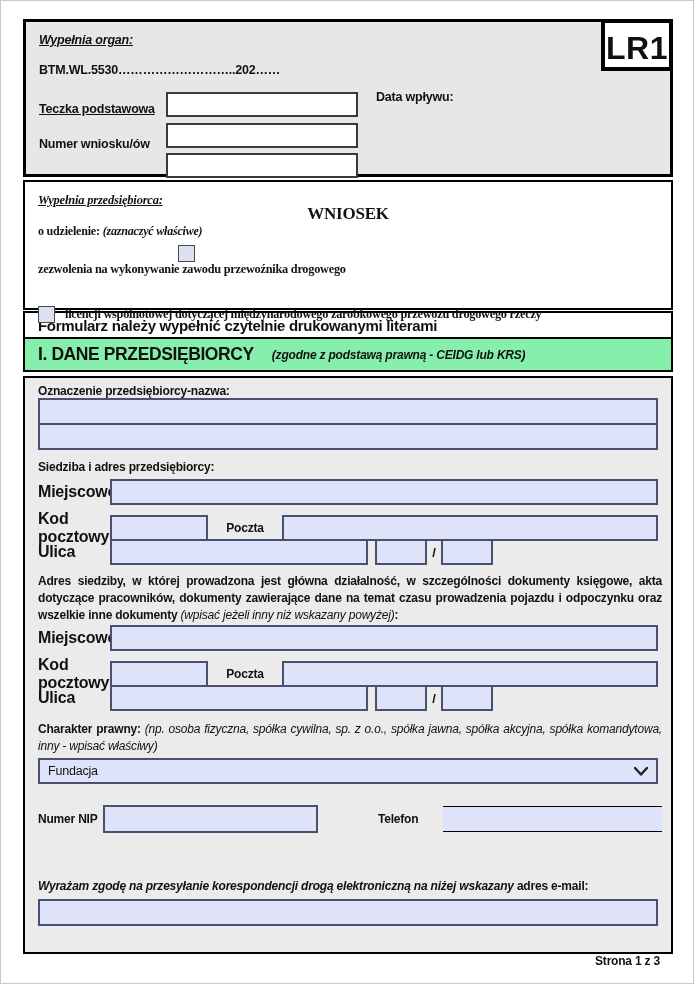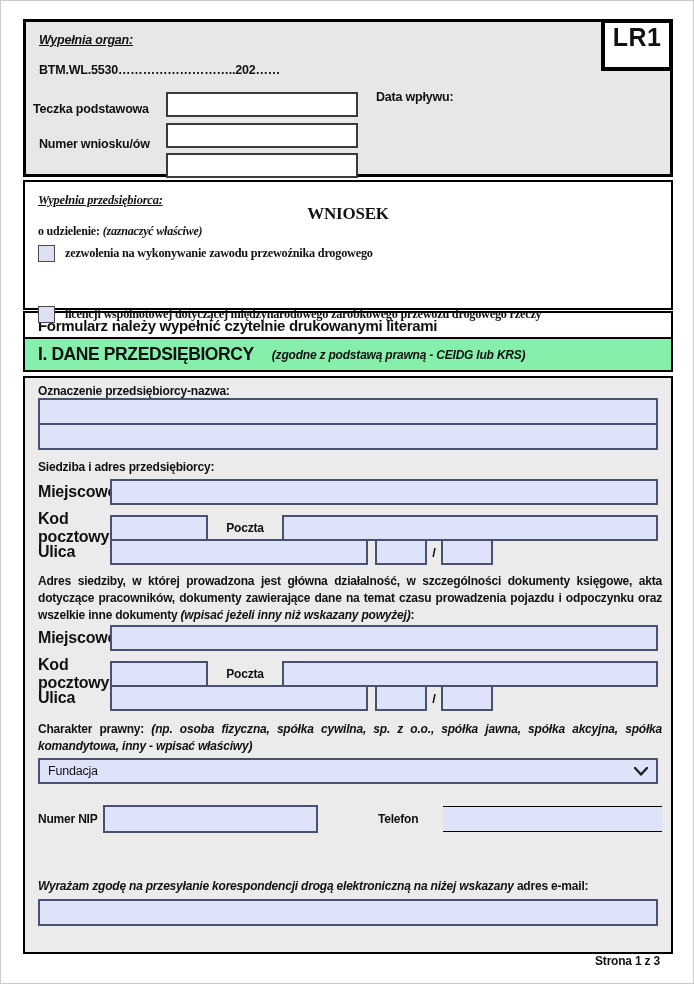--- a/index.html
+++ b/index.html
@@ -21,22 +21,22 @@
   }
   .organ-title {
     position: absolute; left: 13px; top: 11px;
     font-size: 12.5px; font-weight: bold; font-style: italic;
     text-decoration: underline; letter-spacing: -0.2px;
   }
   .lr1-box {
     position: absolute; top: -3px; right: -3px;
     width: 72px; height: 52px;
     background: #fff; border: 4px solid #000;
-    display: flex; align-items: flex-start; justify-content: center;
-    font-size: 25px; font-weight: bold; letter-spacing: 0.5px;
+    display: flex; align-items: flex-end; justify-content: center;
+    font-size: 32px; font-weight: bold; letter-spacing: 0.5px;
   }
   .ref-line { position: absolute; left: 13px; top: 41px; font-size: 12.5px; font-weight: 600; letter-spacing: -0.2px; }
   .hlabel { position: absolute; font-size: 12.5px; font-weight: 600; letter-spacing: -0.2px; }
   .input-white {
     position: absolute; left: 140px; width: 192px; height: 25px;
     background: #fff; border: 2px solid #3a3a3a;
     font-size: 12px; padding: 0 4px;
   }
 
   
@@ -103,21 +103,21 @@
   .mid-label { width: 74px; flex: none; text-align: center; font-size: 12px; font-weight: 600; letter-spacing: -0.2px; }
   .finput.ulica { flex: none; width: 258px; }
   .finput.nr { flex: none; width: 52px; margin-left: 7px; }
   .slash { width: 14px; flex: none; text-align: center; font-size: 13px; font-weight: 600; }
 
   .para {
     position: absolute; left: 13px; width: 624px;
     font-size: 12px; font-weight: 600; letter-spacing: -0.2px;
     line-height: 1.42; text-align: justify;
   }
-  .para .note-italic { font-style: italic; font-weight: 700; }
+  .para .note-italic { font-style: italic; font-weight: 400; }
 
   .dropdown {
     position: absolute; left: 13px; top: 380px; width: 620px; height: 26px;
     background: #dee3f9; border: 2px solid #4a5070;
     display: flex; align-items: center; padding: 10px 8px;
     font-size: 12.5px; letter-spacing: -0.2px; cursor: pointer;
   }
   .dropdown .dd-value { flex: 1; }
   .dropdown svg { flex: none; }
 
@@ -152,37 +152,37 @@
 
 <div class="form">
 
   <div class="organ-box">
     <div class="organ-title">Wypełnia organ:</div>
     <div class="lr1-box">
       <span>LR1</span>
     </div>
     <div class="ref-line">BTM.WL.5530………………………..202……</div>
 
-    <div class="hlabel" style="left:7px; top:80px;">Teczka podstawowa</div>
+    <div class="hlabel" style="left:13px; top:80px;text-decoration:underline;">Teczka podstawowa</div>
     <input class="input-white" style="top: 70px;" value="">
     <div class="hlabel" style="left:350px; top:68px;">Data wpływu:</div>
 
     <input class="input-white" style="top: 101px;" value="">
     <div class="hlabel" style="left:13px; top:115px;">Numer wniosku/ów</div>
     <input class="input-white" style="top: 131px;" value="">
   </div>
 
   <div class="przed-box">
     <div class="przed-title">Wypełnia przedsiębiorca:</div>
     <div class="wniosek-heading">WNIOSEK</div>
     <div class="udziel-line">
       <span class="udziel-bold">o udzielenie:</span>
       <span class="udziel-note">(zaznaczyć właściwe)</span>
     </div>
-    <div class="cb-row" style="top:63px;">
+    <div class="cb-row" style="top:63px;flex-direction:column;">
       <div class="checkbox"></div>
       <div class="cb-label">zezwolenia na wykonywanie zawodu przewoźnika drogowego</div>
     </div>
     <div class="cb-row" style="top:92px;margin-top:32px;">
       <div class="checkbox"></div>
       <div class="cb-label">licencji wspólnotowej dotyczącej międzynarodowego zarobkowego przewozu drogowego rzeczy</div>
     </div>
   </div>
 
   <div class="instruction-box">

